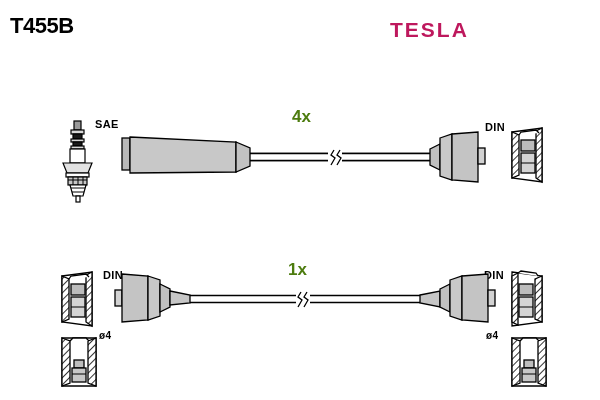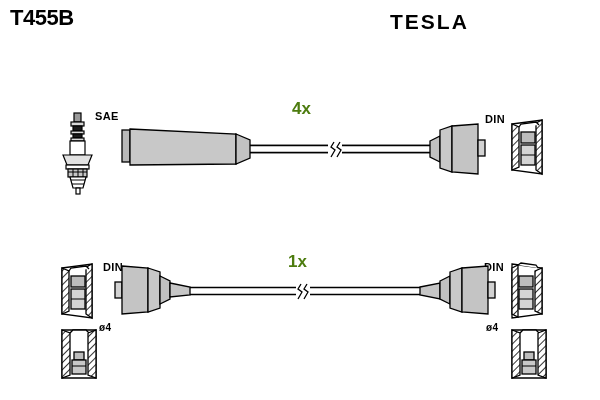--- a/index.html
+++ b/index.html
@@ -3,35 +3,35 @@
 <meta charset="utf-8">
 <style>
   html,body{margin:0;padding:0;}
   body{
     width:600px;height:400px;
     background:#ffffff;
     font-family:"Liberation Sans", sans-serif;
     overflow:hidden;
     position:relative;
   }
-  #sheet{position:absolute;left:0;top:0;width:600px;height:332px;}
+  #sheet{position:absolute;left:0;top:8px;width:600px;height:332px;}
   .hdr-title{
     position:absolute;left:10px;top:5px;
     font-size:22px;font-weight:bold;letter-spacing:-0.5px;
     color:#000;
   }
   .hdr-sub{
     position:absolute;left:11px;top:33px;
     font-size:9.5px;font-weight:normal;letter-spacing:0.2px;
     color:#1a1a1a;
   }
   .brand{
     position:absolute;left:390px;top:10px;
     font-size:21px;font-weight:bold;letter-spacing:2px;
-    color:#000000;
+    color:#be185d;
   }
   .qty{
     position:absolute;
     font-size:17px;font-weight:bold;color:#4d7c0f;
   }
   .qty-4{left:292px;top:99px;}
   .qty-1{left:288px;top:252px;}
   .lbl{
     position:absolute;
     font-size:11px;font-weight:bold;color:#000;letter-spacing:0.4px;

